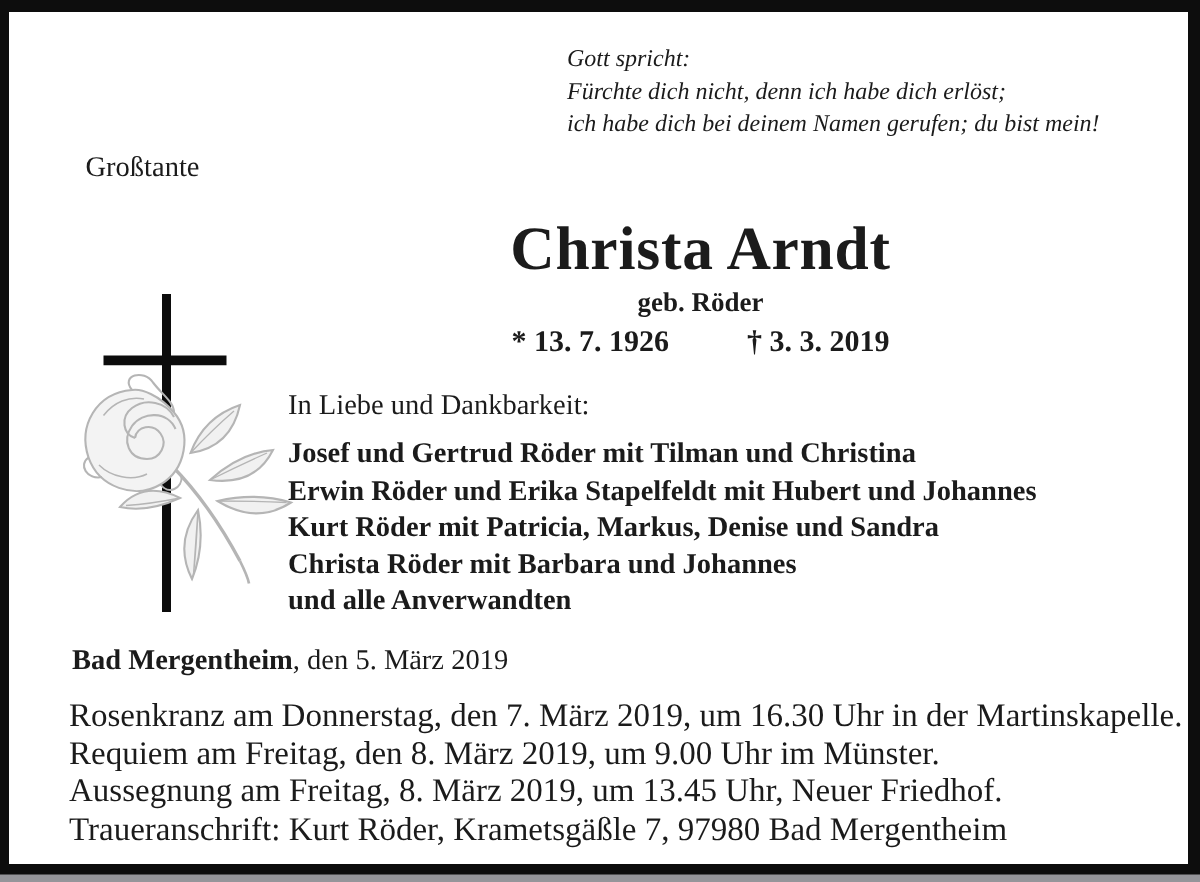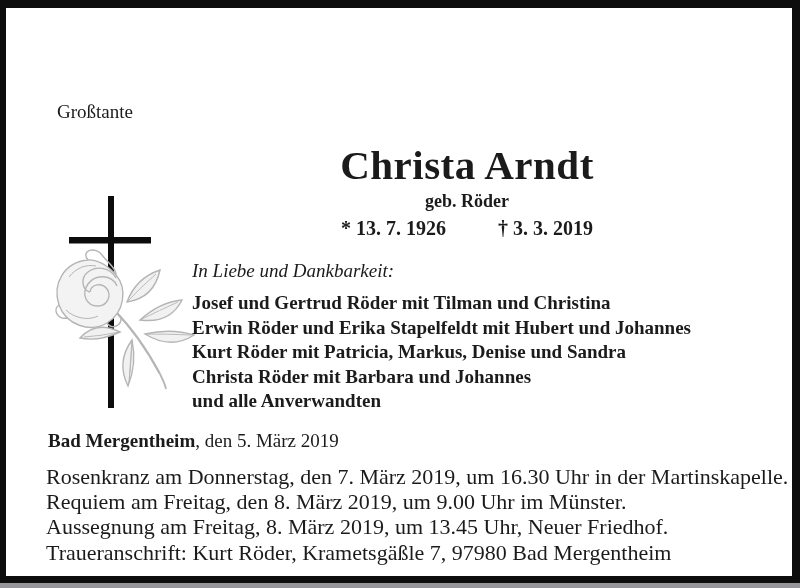--- a/index.html
+++ b/index.html
@@ -55,21 +55,20 @@
     font-size: 20px; font-weight: bold;
     white-space: nowrap;
   }
   .life-dates .death { margin-left: 52px; }
 
   .artwork { left: 38px; top: 184px; }
 
   .family-intro {
     left: 186px; top: 252px;
     font-size: 19px;
-    font-style: italic;
   }
   .family-lines {
     left: 186px; top: 283px;
     font-size: 19px; font-weight: bold;
     line-height: 24.5px;
     white-space: nowrap;
   }
   .place-date {
     left: 42px; top: 422px;
     font-size: 19px;
@@ -80,20 +79,25 @@
     font-size: 22px;
     line-height: 25.2px;
     white-space: nowrap;
   }
 </style>
 </head>
 <body>
 
 <div class="page">
 
+  <div class="abs quote">
+    <div>Gott spricht:</div>
+    <div>Fürchte dich nicht, denn ich habe dich erlöst;</div>
+    <div>ich habe dich bei deinem Namen gerufen; du bist mein!</div>
+  </div>
 
   <div class="abs intro">
     <div>Großtante</div>
   </div>
 
   <div class="abs center-col">
     <div class="deceased-name">Christa Arndt</div>
     <div class="maiden-name">geb. Röder</div>
     <div class="life-dates">
       <span class="birth">* 13. 7. 1926</span><span class="death">† 3. 3. 2019</span>

